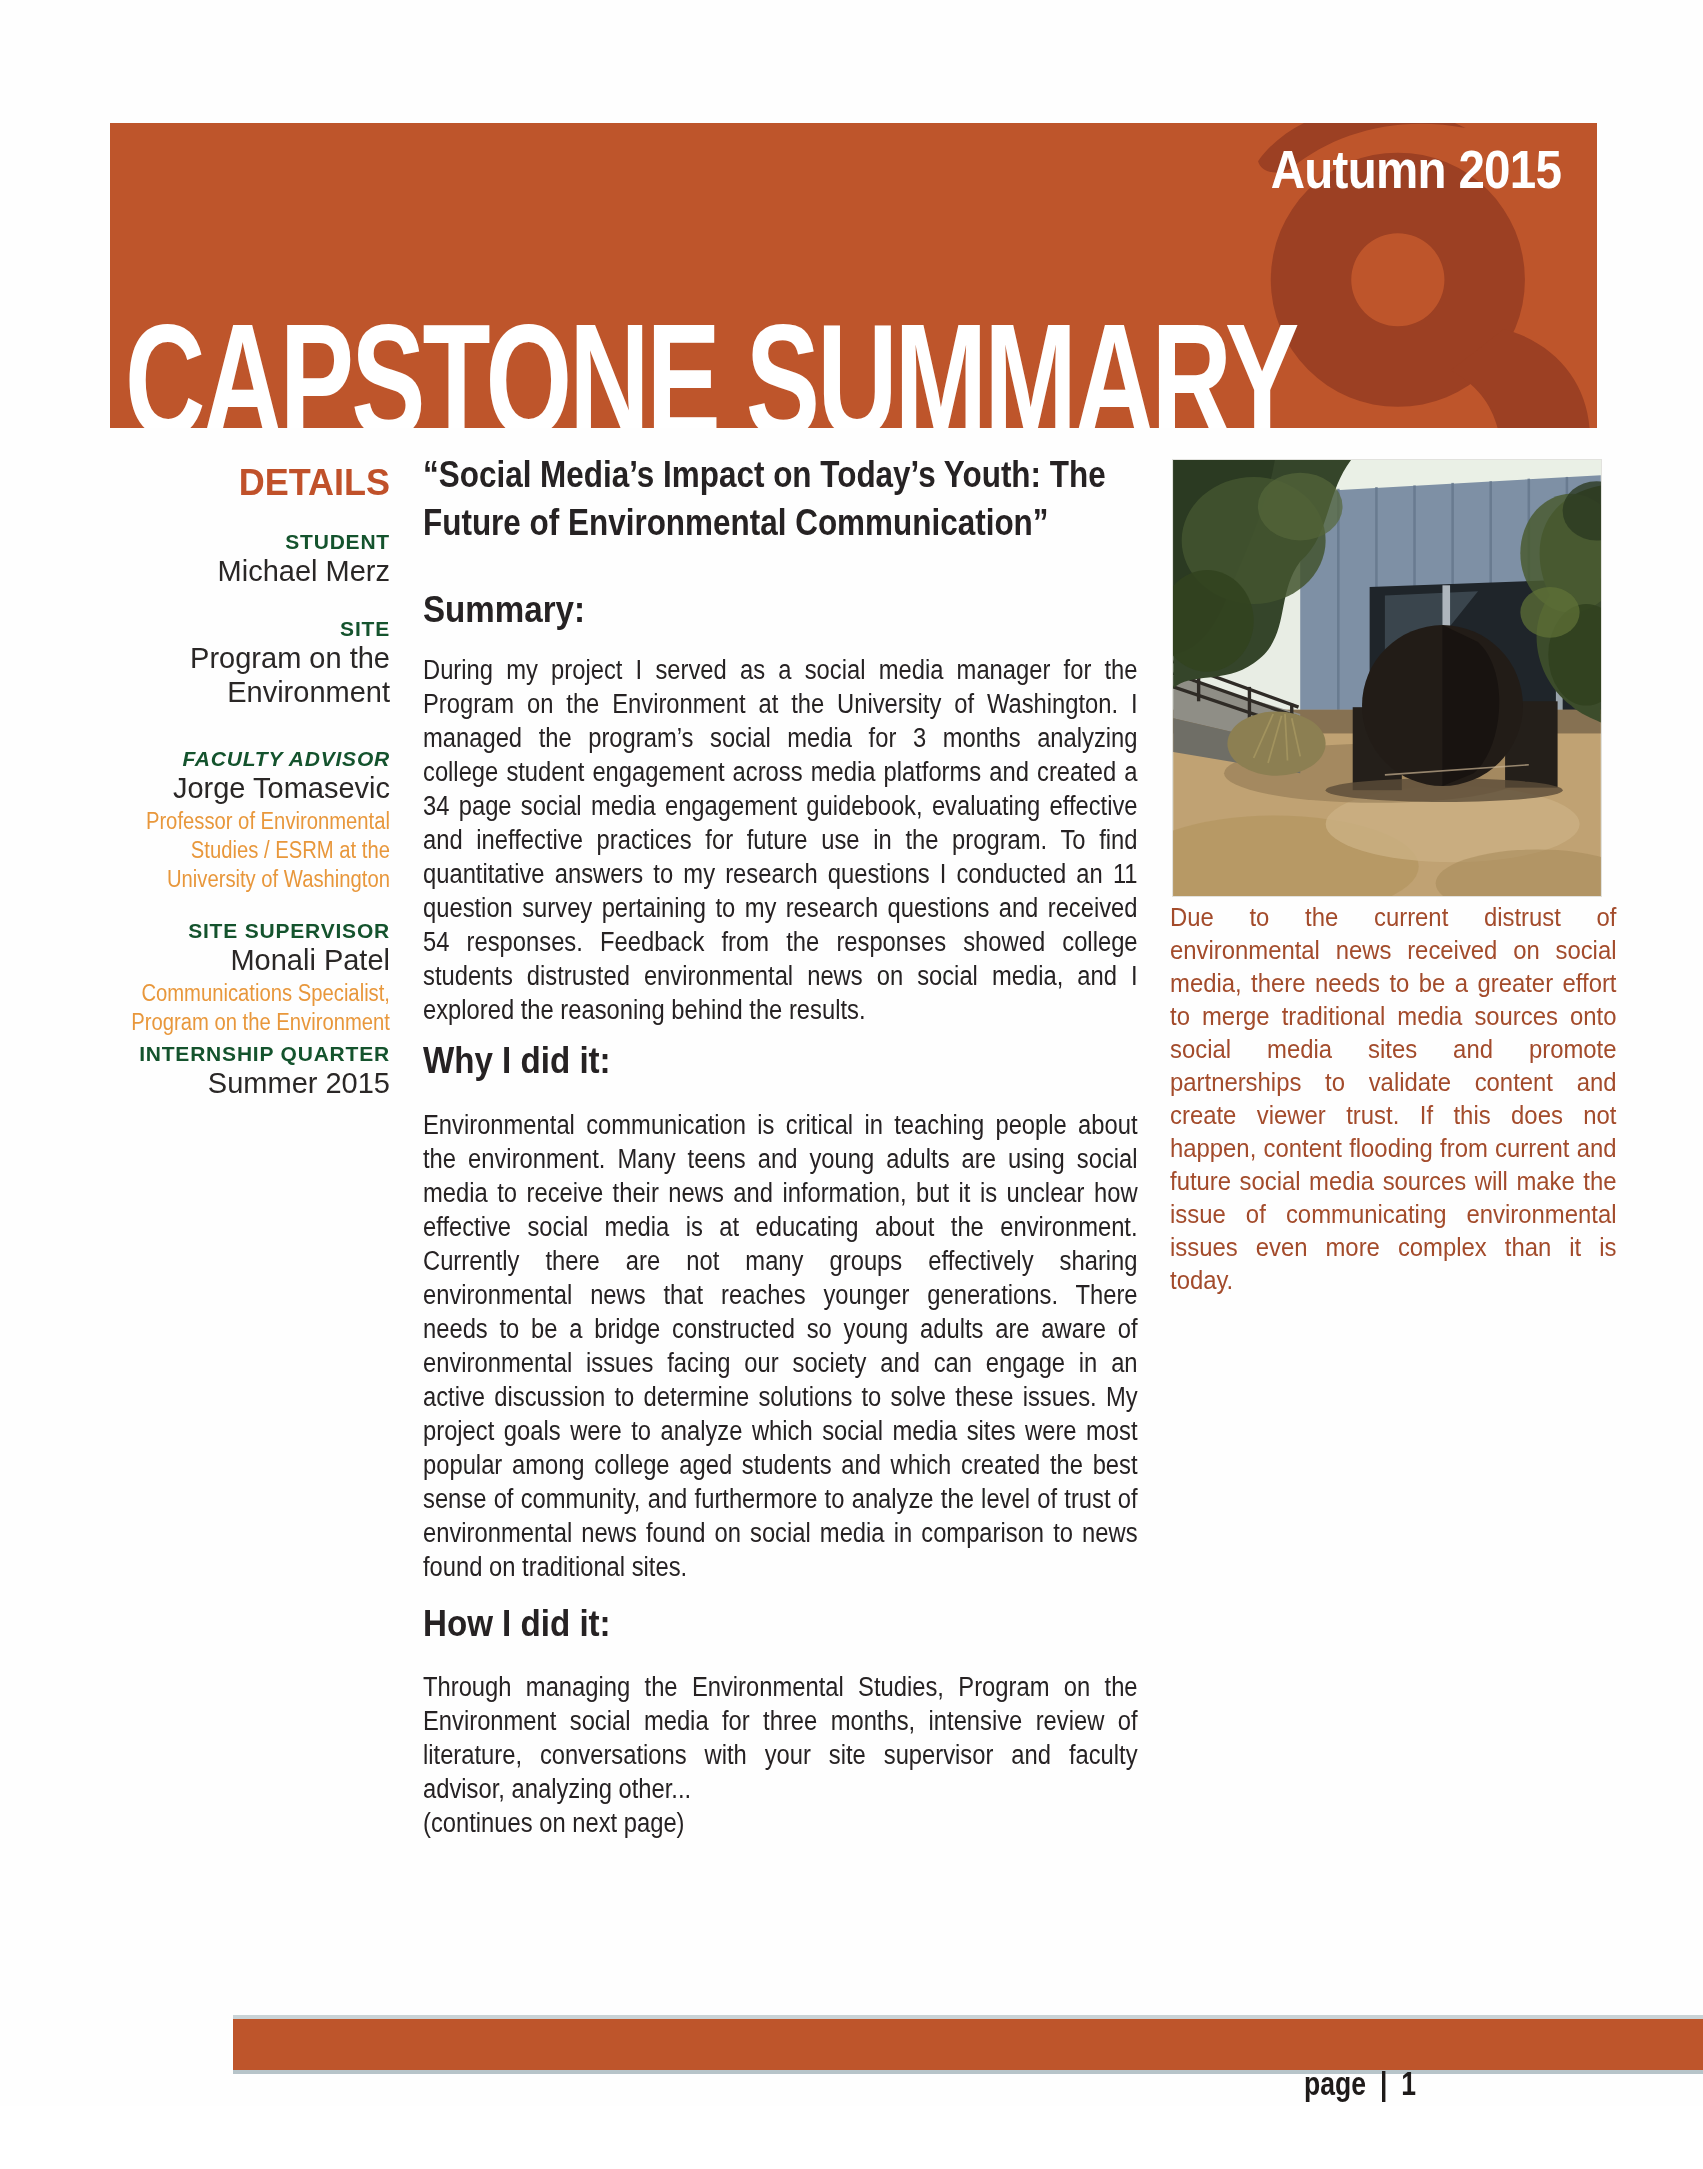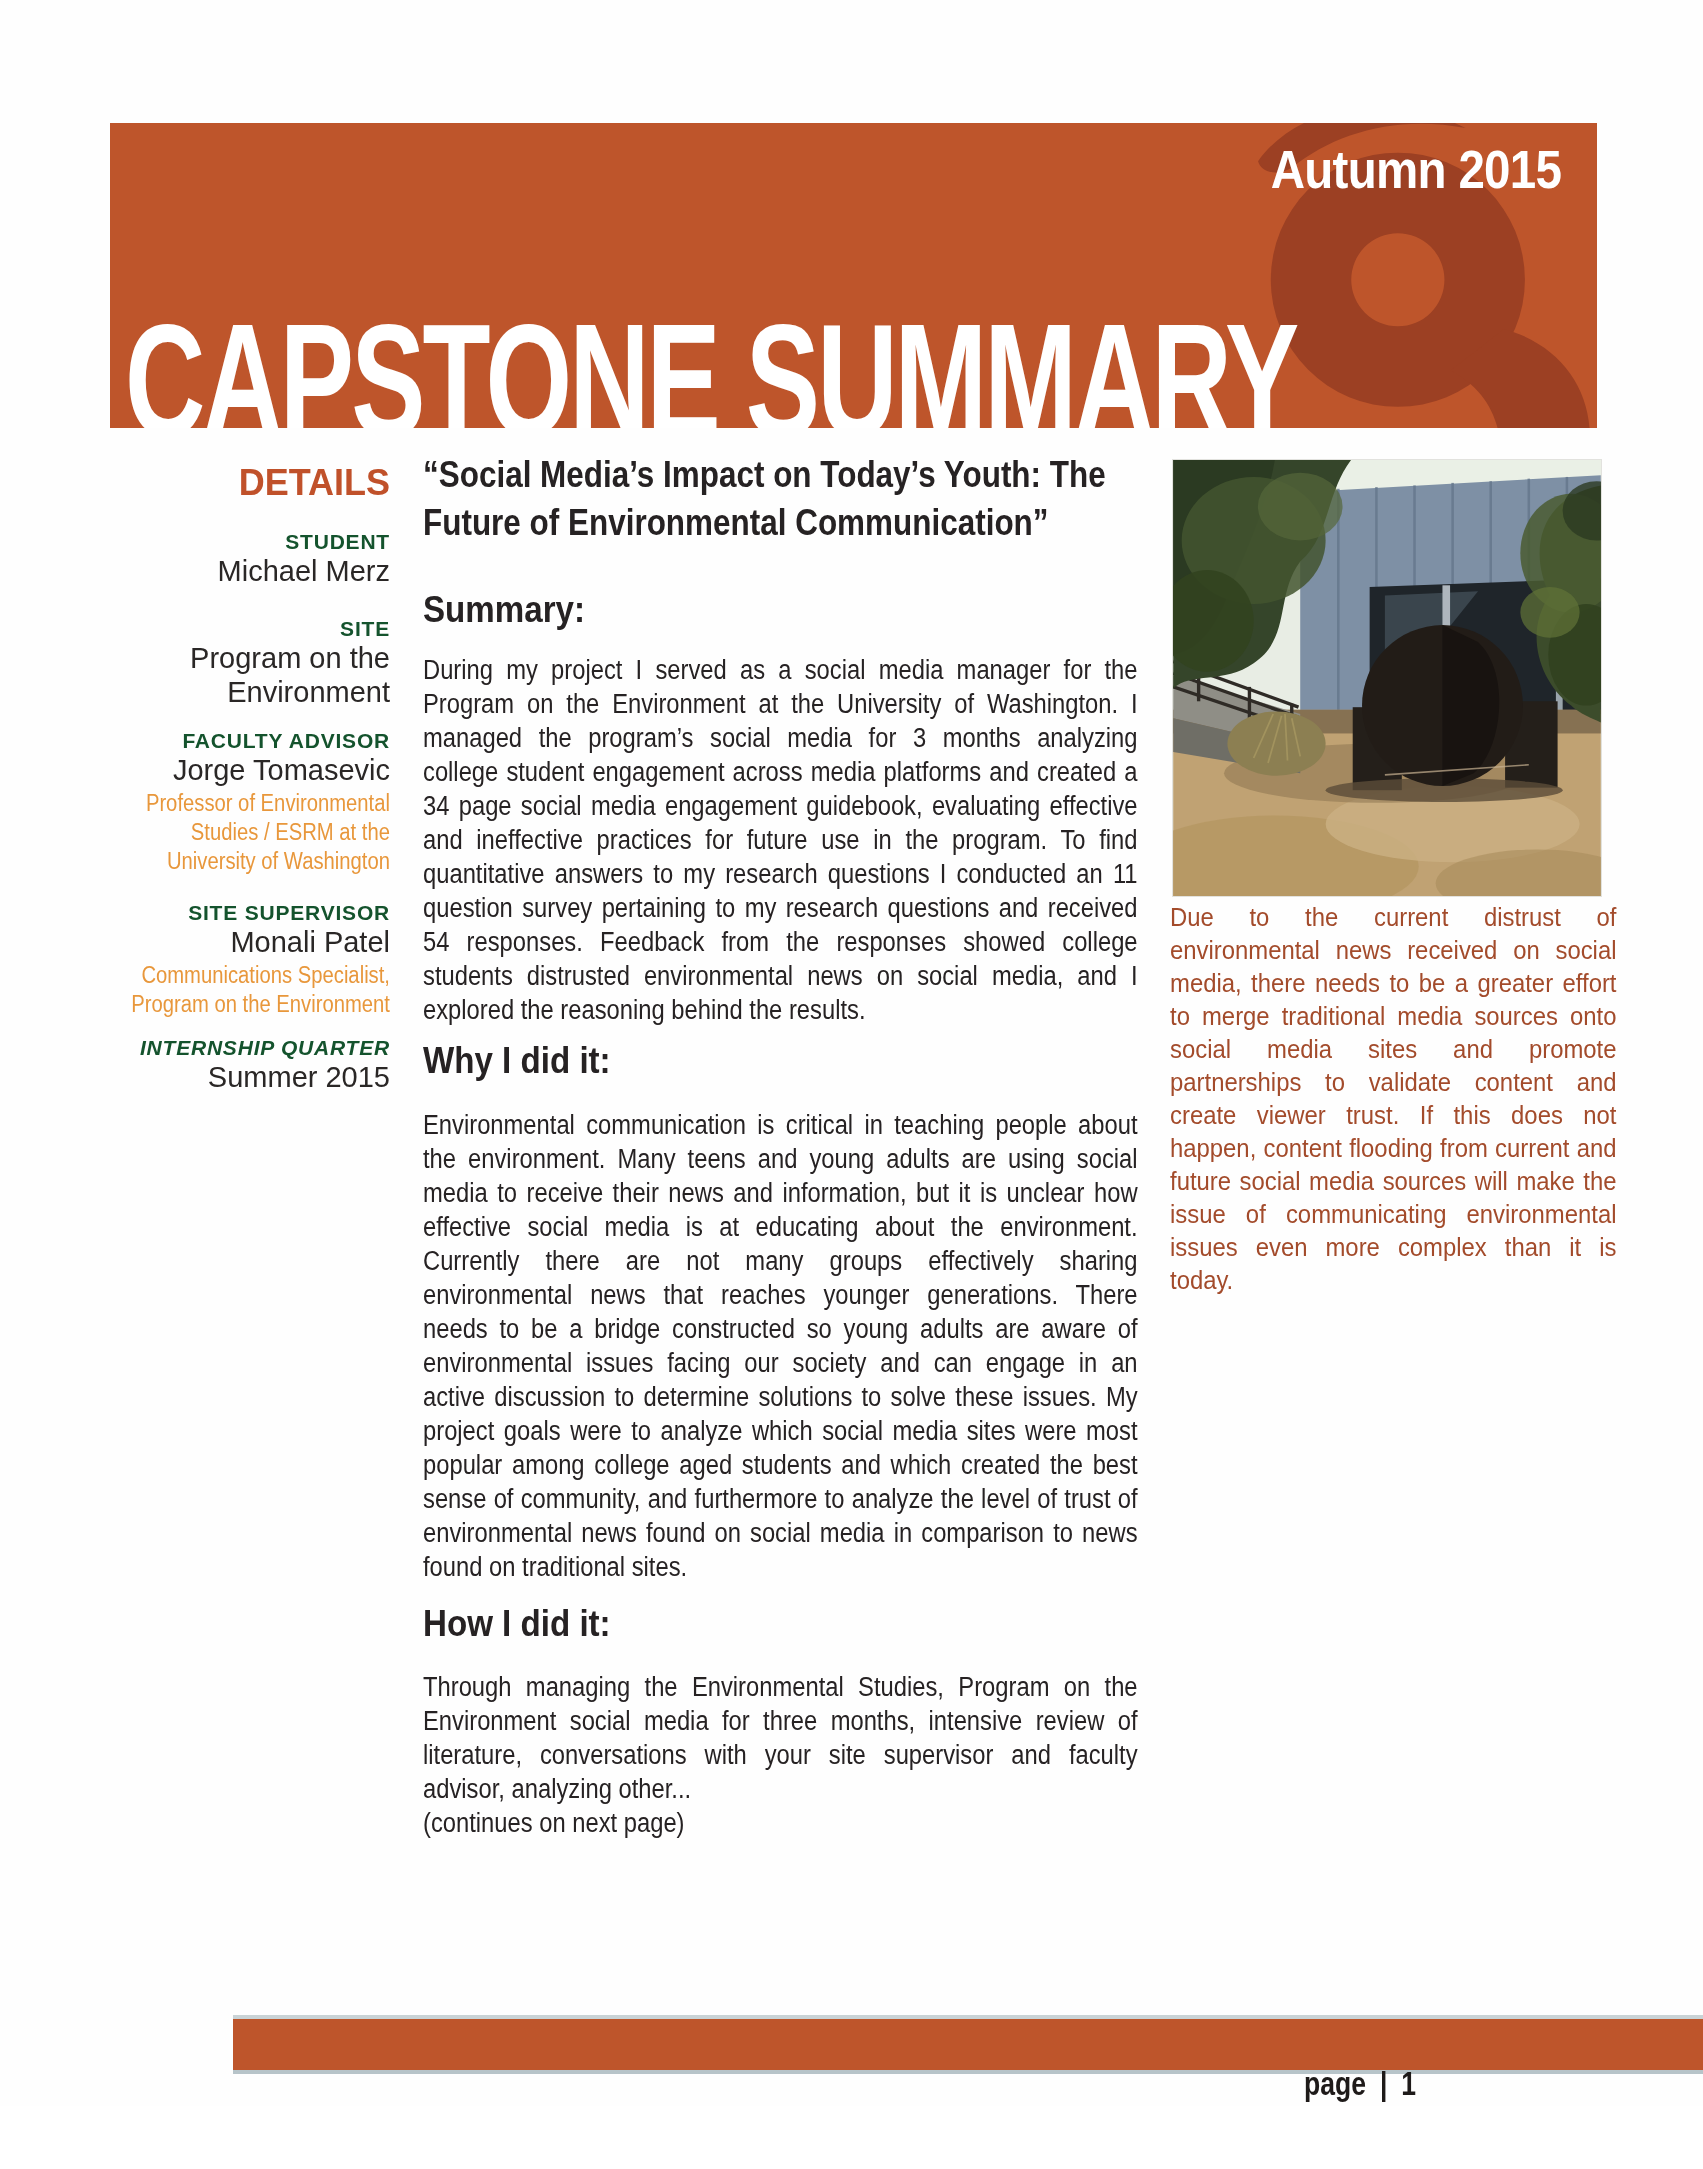--- a/index.html
+++ b/index.html
@@ -46,23 +46,23 @@
     font-size:29px; color:#2a2726; line-height:34px;
   }
   .sidebar .note {
     color:#e8973b; font-size:23px; line-height:29px;
     width:318px; margin-left:-38px;
     transform:scaleX(0.88); transform-origin:right top;
     margin-top:1.7px;
   }
   .mt-a { margin-top:27px; }
   .mt-b { margin-top:29px; }
-  .mt-c { margin-top:20px; }
+  .mt-c { margin-top:38px;font-style:italic; }
   .mt-d { margin-top:25px; }
-  .mt-e { margin-top:17px;font-style:italic; }
+  .mt-e { margin-top:5px; }
 
   
   .main { position:absolute; left:407px; top:451px; width:716px;margin-left:16px; }
   .article-title {
     font-weight:bold; font-size:37px; line-height:48px; color:#262223;
     width:839px; transform:scaleX(0.85); transform-origin:left top;
     letter-spacing:0;
   }
   .section-heading {
     font-weight:bold; font-size:36px; line-height:1.2; color:#262223;

